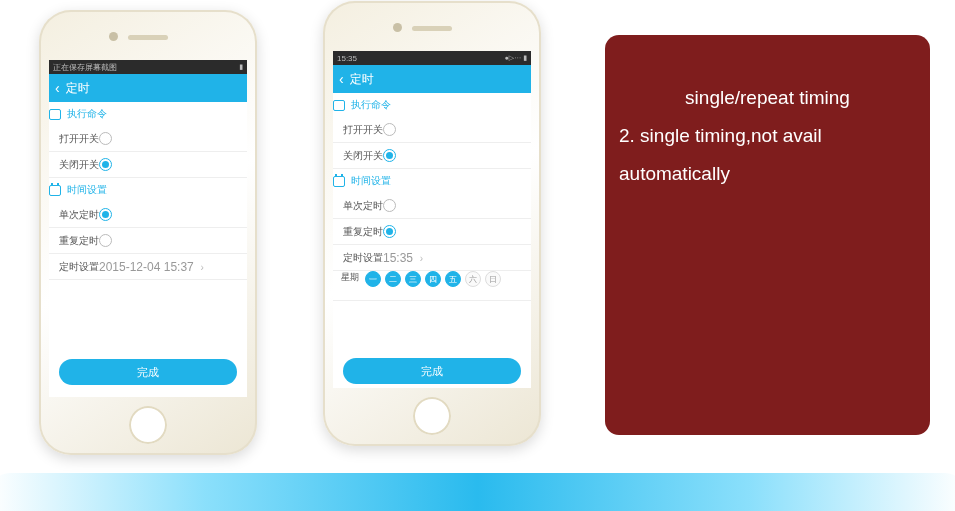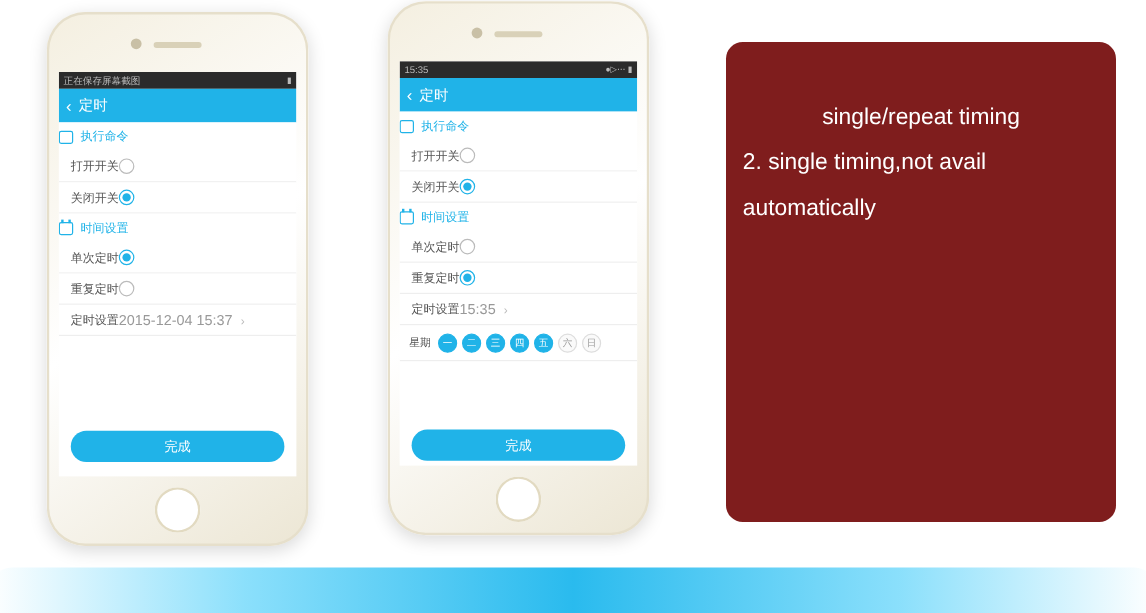--- a/index.html
+++ b/index.html
@@ -82,21 +82,21 @@
     width: 13px; height: 13px; border-radius: 50%;
     border: 1.5px solid #bbb; position: relative;
   }
   .radio.on { border-color: #20b3e8; }
   .radio.on::after {
     content:""; position:absolute; inset:2px; border-radius:50%; background:#20b3e8;
   }
   .row .value { color: #999; font-size: 12px; }
   .row .chev { color:#bbb; font-size:10px; margin-left:4px;}
   .days {
-    height: 30px; display: flex; align-items: center; gap: 4px;
+    height: 30px; display: flex; align-items: flex-start; gap: 4px;
     padding: 0 8px; font-size: 9px; color:#555; border-bottom:1px solid #eee;
   }
   .days .dlbl { flex: 0 0 auto; margin-right: 2px; }
   .day {
     width: 16px; height: 16px; border-radius: 50%;
     display:flex; align-items:center; justify-content:center;
     font-size: 8px;
   }
   .day.on  { background:#20b3e8; color:#fff; border:1px solid #20b3e8;}
   .day.off { background:#fafafa; color:#999; border:1px solid #ddd;}

